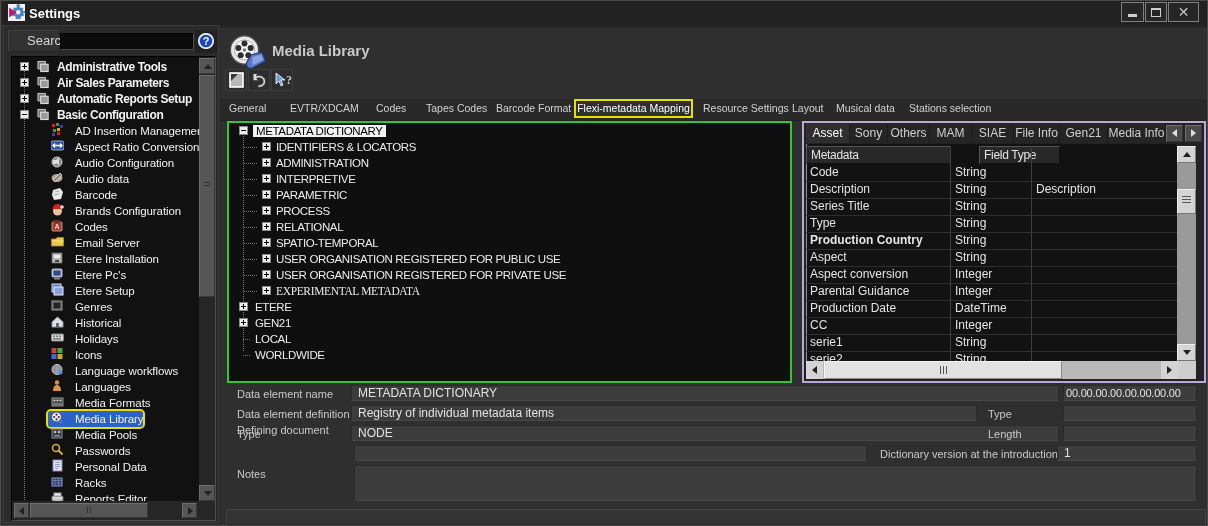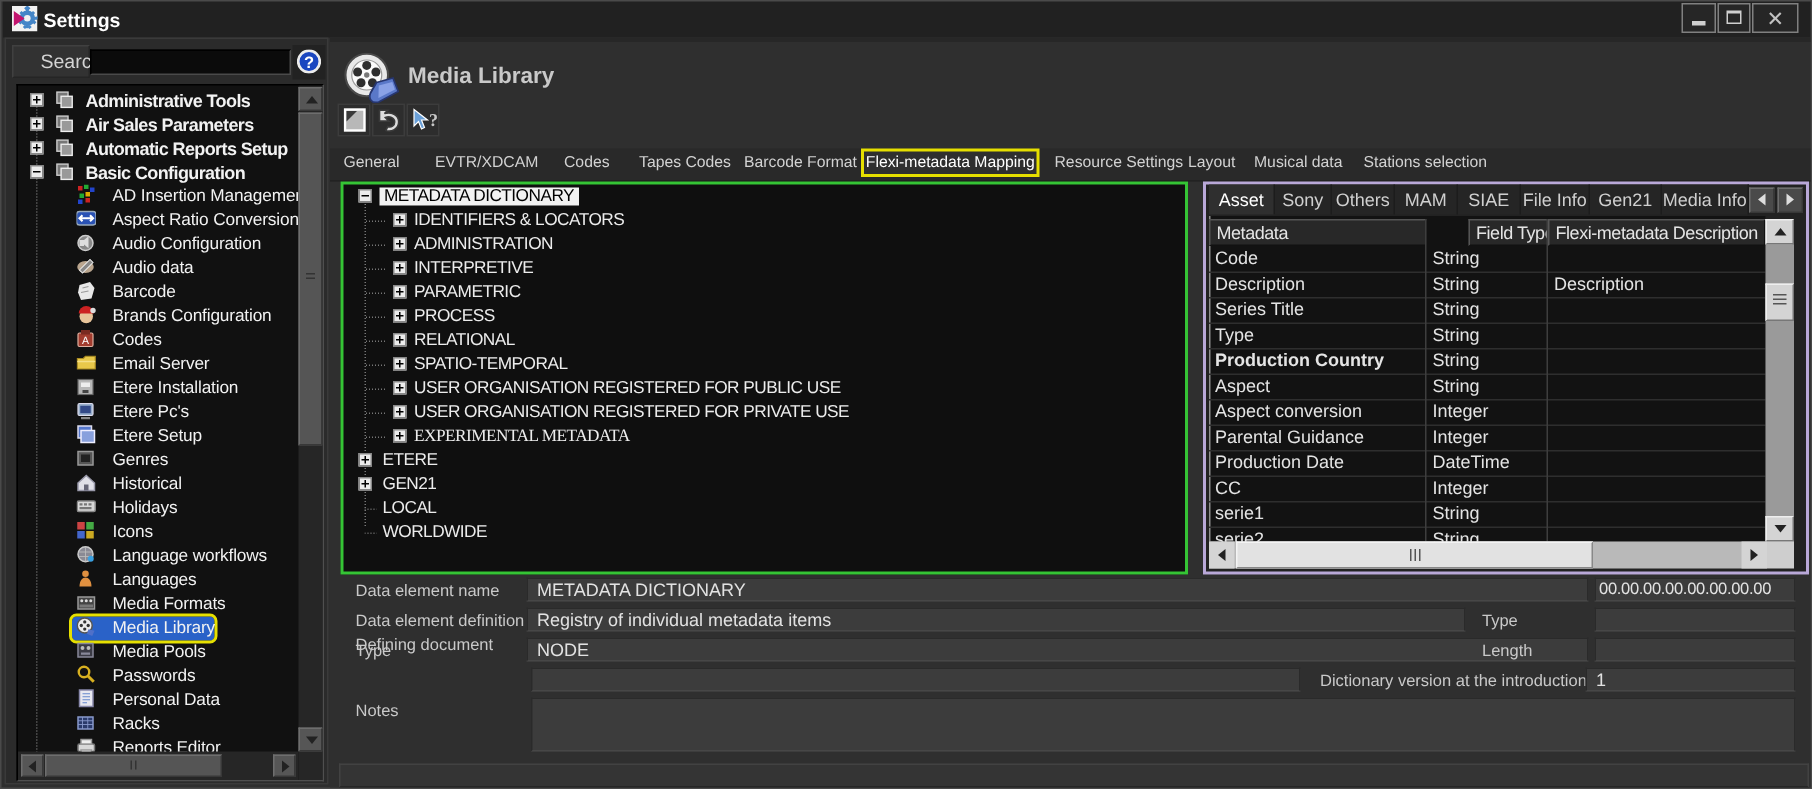--- a/index.html
+++ b/index.html
@@ -422,21 +422,20 @@
       <div class="ptab" style="left:210px;width:46px;background:#252525;color:#cfcfcf;">File Info</div>
       <div class="ptab" style="left:256px;width:48px;background:#252525;color:#cfcfcf;">Gen21</div>
       <div class="ptab" style="left:304px;width:58px;background:#252525;color:#cfcfcf;">Media Info</div>
       <div class="sbtn" style="left:362px;top:2px;width:17px;height:17px;background:#4a4a4a;"></div>
       <div class="arr" style="left:368px;top:6px;border-top:4px solid transparent;border-bottom:4px solid transparent;border-right:5px solid #ddd;"></div>
       <div class="sbtn" style="left:381px;top:2px;width:17px;height:17px;background:#4a4a4a;"></div>
       <div class="arr" style="left:387px;top:6px;border-top:4px solid transparent;border-bottom:4px solid transparent;border-left:5px solid #ddd;"></div>
       <div class="abs" style="left:2px;top:21px;width:371px;height:217px;background:#121212;border-left:1px solid #8e8e8e;"></div>
       <div class="thead" style="left:2px;top:23px;width:145px;height:18px;">Metadata</div>
       <div class="thead" style="left:147px;top:23px;width:81px;height:18px;margin-left:28px;">Field Type</div>
-      <div class="thead" style="left:228px;top:23px;width:145px;height:18px;">Flexi-metadata Description</div>
       <div class="tcell" style="left:2px;top:41px;width:145px;">Code</div>
       <div class="tcell" style="left:147px;top:41px;width:81px;">String</div>
       <div class="rowline" style="left:2px;top:58px;width:371px;"></div>
       <div class="tcell" style="left:2px;top:58px;width:145px;">Description</div>
       <div class="tcell" style="left:147px;top:58px;width:81px;">String</div>
       <div class="tcell" style="left:228px;top:58px;width:145px;">Description</div>
       <div class="rowline" style="left:2px;top:75px;width:371px;"></div>
       <div class="tcell" style="left:2px;top:75px;width:145px;">Series Title</div>
       <div class="tcell" style="left:147px;top:75px;width:81px;">String</div>
       <div class="rowline" style="left:2px;top:92px;width:371px;"></div>

